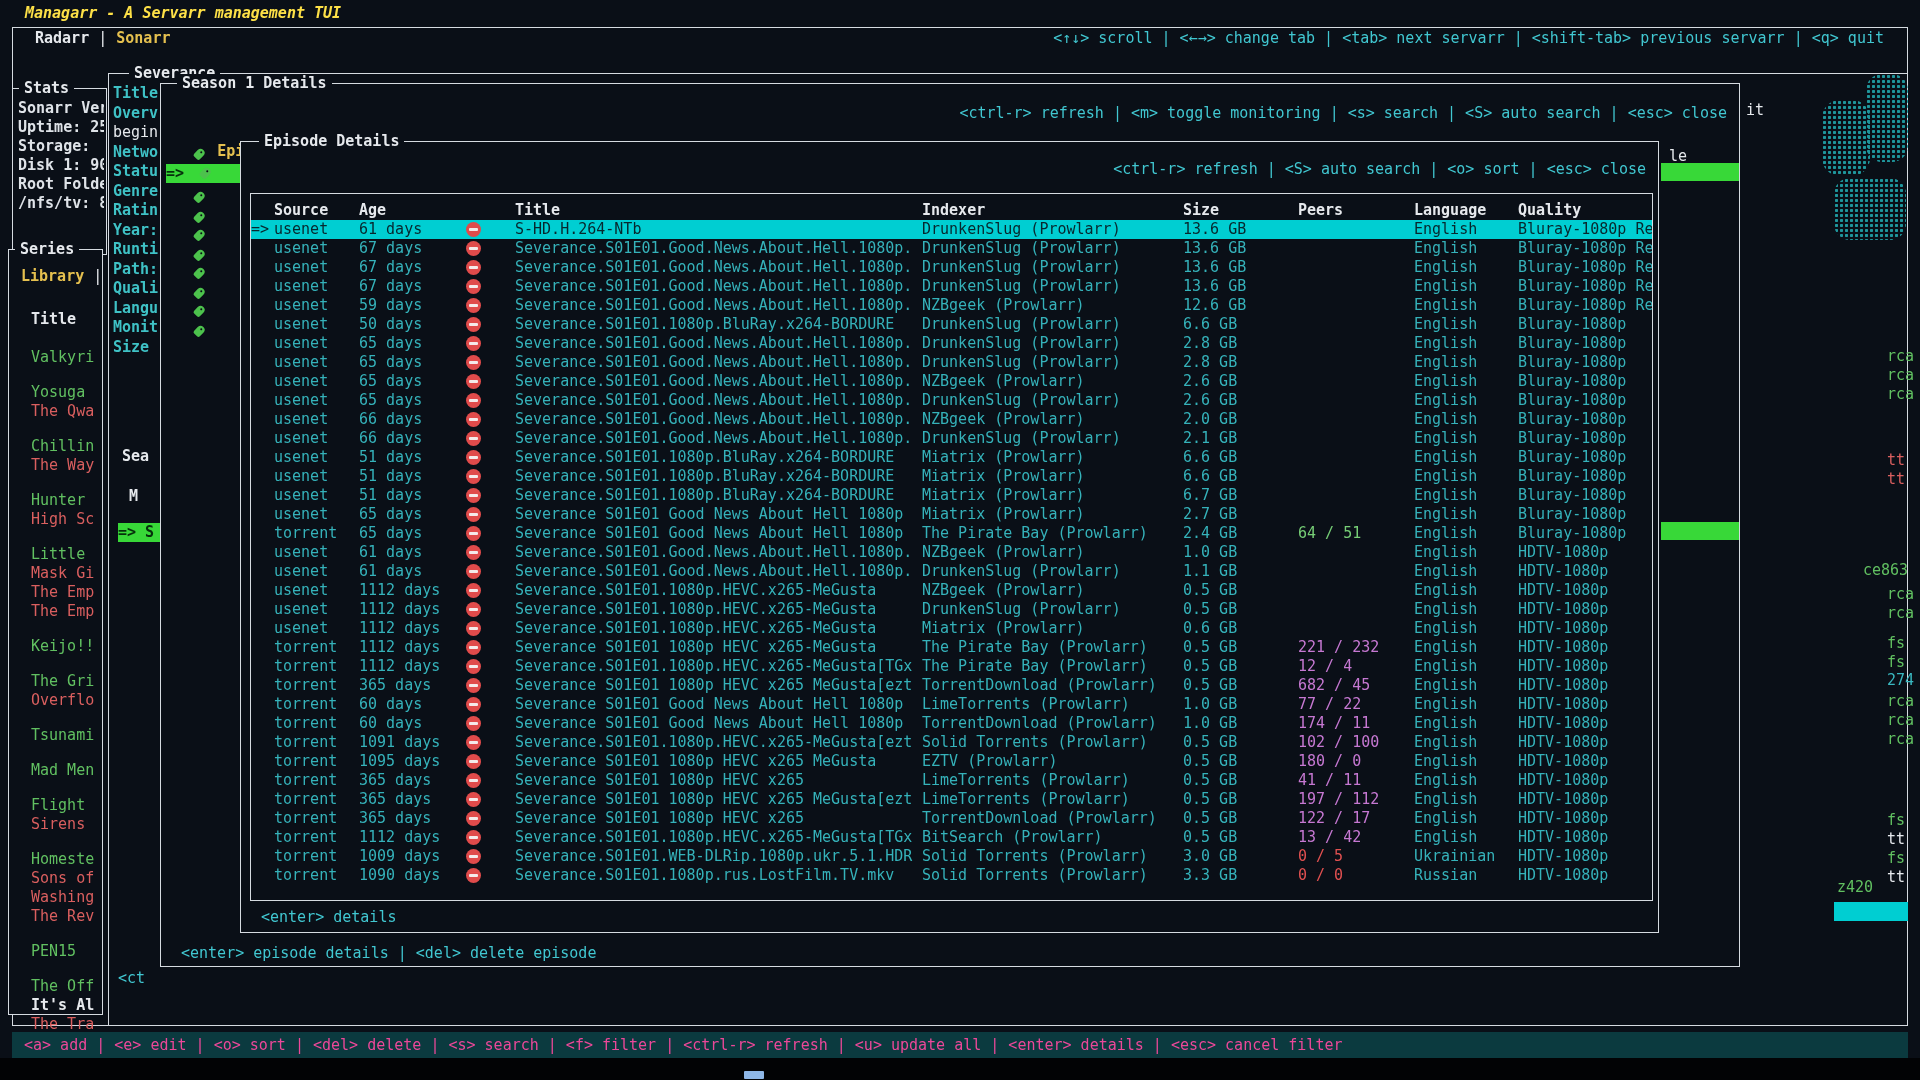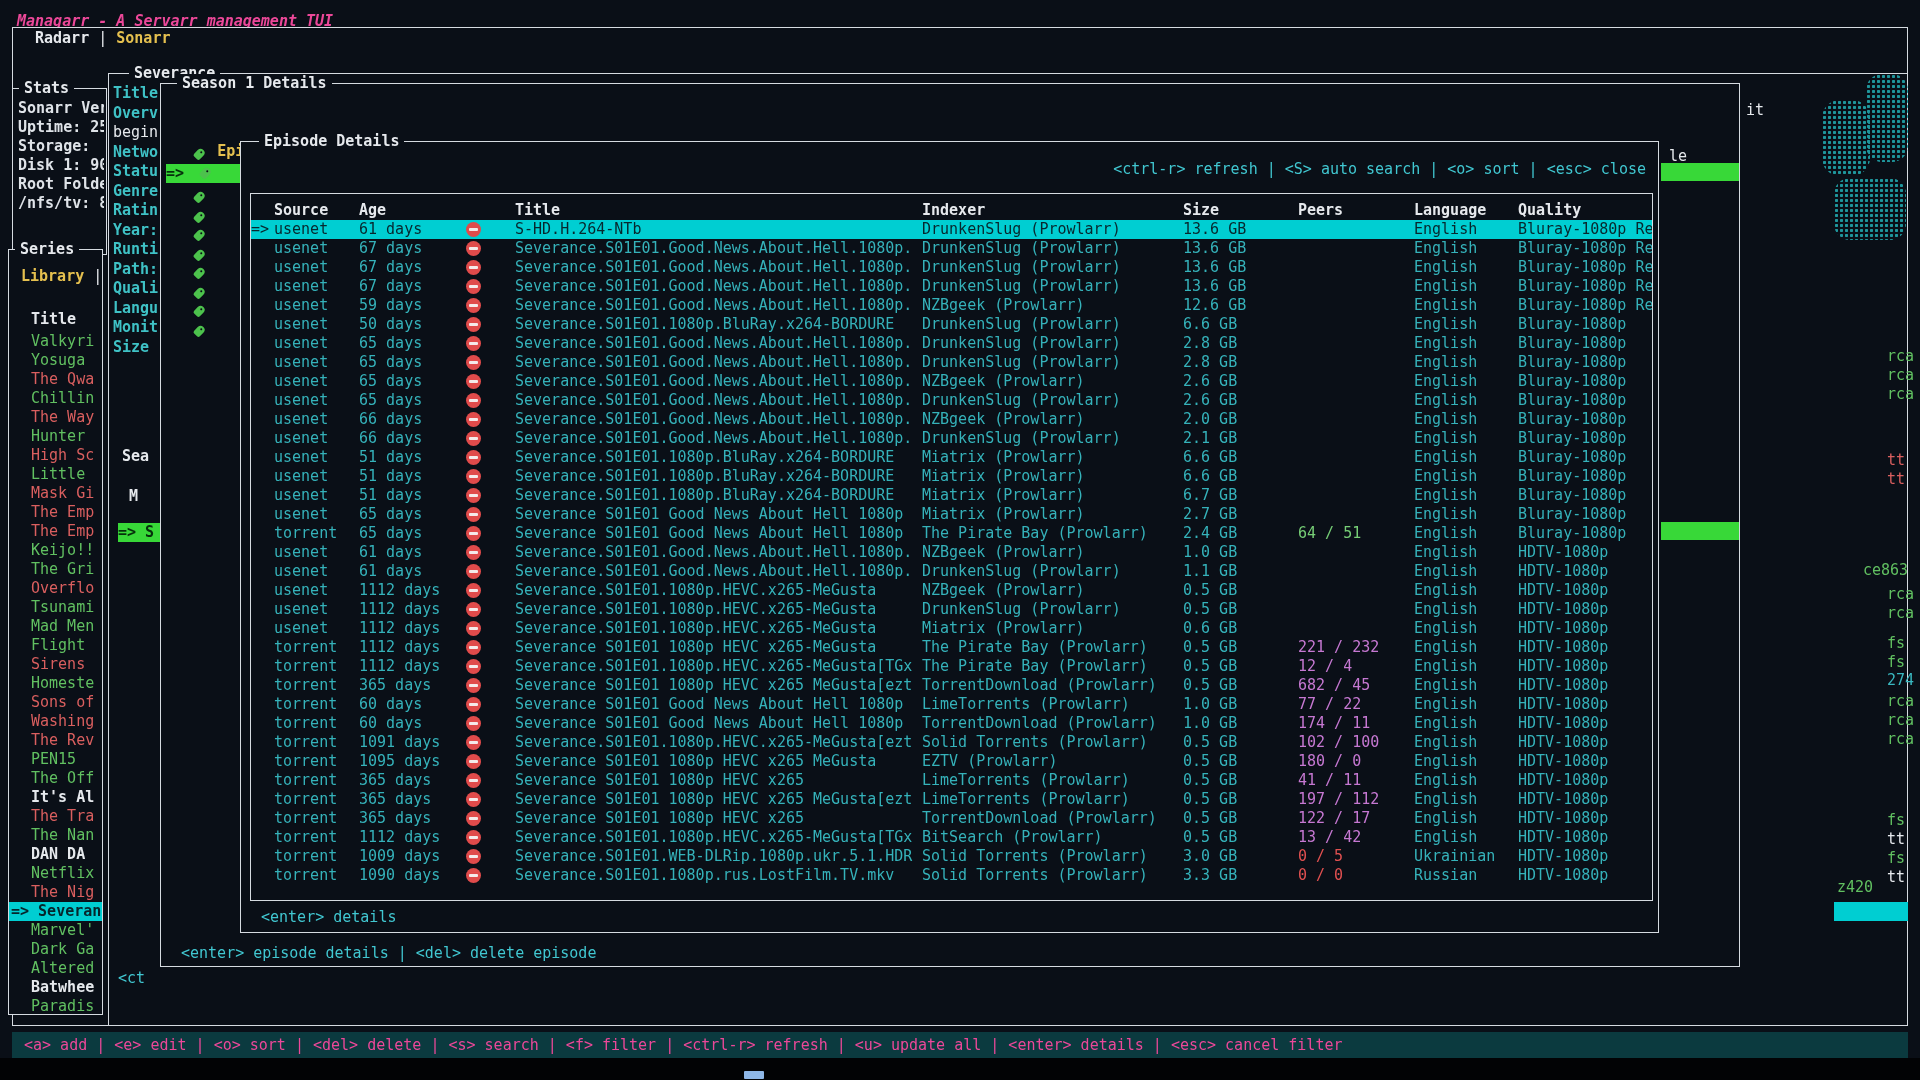--- a/index.html
+++ b/index.html
@@ -6,30 +6,30 @@
   .screen{position:relative;width:1920px;height:1080px;background:#0a0f17;overflow:hidden;
     font-family:"DejaVu Sans Mono","Liberation Mono",monospace;font-size:15px;line-height:19px;color:#e6e9ed;}
   .abs{position:absolute;}
   .nowrap{white-space:pre;overflow:hidden;}
   .bold{font-weight:bold;}
   .panel{position:absolute;border:1px solid #d6dbe1;background:#0a0f17;box-sizing:border-box;}
   .ptitle{position:absolute;top:-10px;background:#0a0f17;padding:0 5px;font-weight:bold;color:#e6e9ed;white-space:pre;}
   .keys{color:#41c7d1;white-space:pre;overflow:hidden;}
   .c-white{color:#e6e9ed;} .c-yellow{color:#e5c04f;} .c-green{color:#61c061;}
   .c-red{color:#da5f5f;} .c-teal{color:#39b7bf;}
-  .app-title{position:absolute;left:17px;top:4px;height:20px;color:#ec4899;font-style:italic;font-weight:bold;white-space:pre;margin-top:8px;}
+  .app-title{position:absolute;left:25px;top:4px;height:20px;color:#fde047;font-style:italic;font-weight:bold;white-space:pre;}
   .tabs-row{position:absolute;left:35px;top:29px;white-space:pre;}
   .top-keys{position:absolute;right:36px;top:29px;text-align:right;}
   .stats-body{position:absolute;left:5px;top:10px;right:2px;}
   .stats-line{white-space:pre;overflow:hidden;font-weight:bold;color:#dfe3e8;}
   .series-tabrow{position:absolute;left:12px;top:17px;white-space:pre;}
   .series-colhead{position:absolute;left:22px;top:60px;font-weight:bold;white-space:pre;}
   .series-items{position:absolute;left:0;top:82px;right:0;}
   .s-item{height:19px;padding-left:22px;white-space:pre;overflow:hidden;}
-  .s-item.green{color:#61c061;} .s-item.red{color:#da5f5f;}
+  .s-item.green{color:#61c061;margin-top:16px;} .s-item.red{color:#da5f5f;}
   .s-item.white{color:#e6e9ed;font-weight:bold;}
   .s-item.selected{background:#00ced2;color:#06262c;font-weight:bold;padding-left:2px;}
   .sd-fields{position:absolute;left:113px;top:84px;width:46px;line-height:19.5px;overflow:hidden;}
   .sd-item{white-space:pre;}
   .sd-item.label{color:#3fc2c6;font-weight:bold;}
   .sd-item.text{color:#e6e9ed;}
   .mtabs{white-space:pre;}
   .mtab{color:#e6e9ed;font-weight:bold;}
   .mtab.active{color:#e5c04f;}
   .tabsep{color:#e6e9ed;white-space:pre;}
@@ -54,20 +54,21 @@
   .dots{position:absolute;background-image:radial-gradient(circle,#1f969c 1.4px,transparent 1.5px);background-size:5px 5px;}
 </style>
 </head>
 <body>
 
 <div class="screen">
 
   <div class="app-title">Managarr - A Servarr management TUI</div>
   <div class="panel" style="left:12px;top:27px;width:1896px;height:999px;"></div>
   <div class="tabs-row"><span class="bold c-white">Radarr</span><span class="c-white"> | </span><span class="bold c-yellow">Sonarr</span></div>
+  <div class="top-keys keys">&lt;↑↓&gt; scroll | &lt;←→&gt; change tab | &lt;tab&gt; next servarr | &lt;shift-tab&gt; previous servarr | &lt;q&gt; quit</div>
 
   <div class="panel" style="left:12px;top:88px;width:95px;height:167px;">
     <div class="ptitle" style="left:6px;">Stats</div>
     <div class="stats-body">
 
     <div class="stats-line">Sonarr Ver</div>
         <div class="stats-line">Uptime: 25</div>
         <div class="stats-line">Storage:</div>
         <div class="stats-line">Disk 1: 90</div>
         <div class="stats-line">Root Folde</div>
@@ -143,20 +144,21 @@
   <div class="abs bold c-white nowrap" style="left:122px;top:447px;width:36px;">Sea</div>
   <div class="abs bold c-white nowrap" style="left:129px;top:487px;width:28px;">M</div>
   <div class="green-row" style="left:118px;top:523px;width:42px;">=&gt; S</div>
   <div class="abs keys nowrap" style="left:118px;top:969px;width:40px;">&lt;ct</div>
 
   <div class="panel" style="left:160px;top:83px;width:1580px;height:884px;">
     <div class="ptitle" style="left:16px;">Season 1 Details</div>
     <div class="abs mtabs" style="left:20px;top:20px;">
       
     <span><span class="mtab active">Episodes</span><span class="tabsep"> | </span></span><span><span class="mtab">History</span><span class="tabsep"> | </span></span><span><span class="mtab">Manual Search</span><span class="tabsep"></span></span></div>
+    <div class="abs keys" style="right:12px;top:20px;">&lt;ctrl-r&gt; refresh | &lt;m&gt; toggle monitoring | &lt;s&gt; search | &lt;S&gt; auto search | &lt;esc&gt; close</div>
 
     <div class="tag-icon" style="left:33px;top:66px;"></div>
     <div class="green-row" style="left:5px;top:80px;width:75px;"><span>=&gt; </span><span class="tag-icon" style="left:34px;top:5px;"></span></div>
     <div class="tag-icon" style="left:33px;top:109px;"></div>
     <div class="tag-icon" style="left:33px;top:129px;"></div>
     <div class="tag-icon" style="left:33px;top:147px;"></div>
     <div class="tag-icon" style="left:33px;top:167px;"></div>
     <div class="tag-icon" style="left:33px;top:185px;"></div>
     <div class="tag-icon" style="left:33px;top:205px;"></div>
     <div class="tag-icon" style="left:33px;top:223px;"></div>

